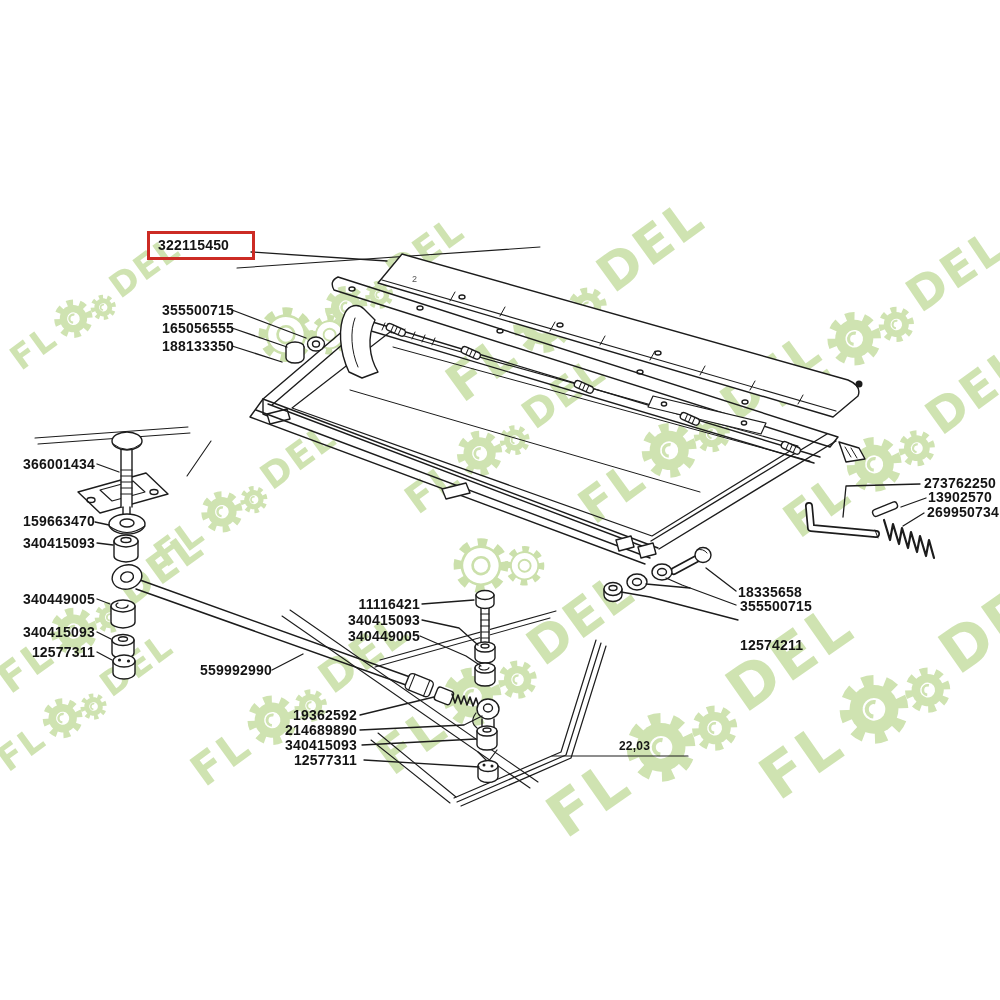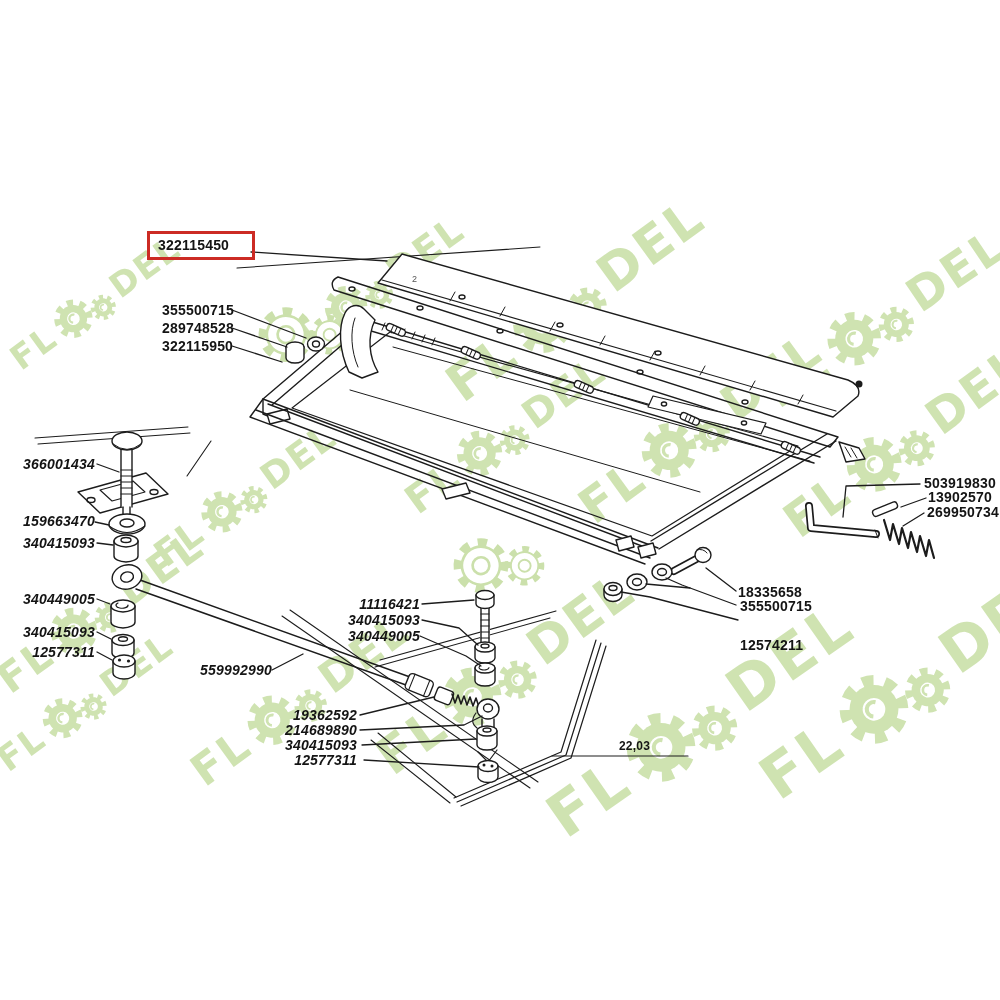--- a/index.html
+++ b/index.html
@@ -12,21 +12,21 @@
          letter-spacing:3px;line-height:1;}
   .wm svg{display:block;}
   .wm .gsmall{margin:30px 0 0 -16px;}
   .wmo{position:absolute;display:flex;color:#cbe0ab;z-index:1;pointer-events:none;}
   .wmo .gsmall{margin:24px 0 0 -14px;}
   
   #art{position:absolute;left:0;top:0;z-index:2;}
   
   .lbl{position:absolute;z-index:3;font-size:14px;font-weight:700;color:#141414;
        white-space:nowrap;line-height:15px;letter-spacing:.2px;}
-  .lbl.rt{text-align:left;font-style:italic;}
+  .lbl.rt{text-align:left;}
   #hlbox{position:absolute;left:147px;top:231px;width:94px;height:23px;z-index:3;
          border:3px solid #cc2b24;display:flex;align-items:center;padding-left:8px;}
   #refnote{font-size:12px;}
   #blademark{font-size:9px;font-weight:400;color:#555;}
 </style>
 </head>
 <body>
 
 <div id="canvas">
 
@@ -407,42 +407,42 @@
         <path d="M738,620 L650,597 L621,592"></path>
       </g>
     </g>
   </svg>
 
   <div id="hlbox">
     <span class="lbl" style="position:static">322115450</span>
   </div>
 
   <div class="lbl" style="left:162px;top:303px">355500715</div>
-  <div class="lbl" style="left:162px;top:321px">289748528</div>
-  <div class="lbl" style="left:162px;top:339px">322115950</div>
+  <div class="lbl" style="left:162px;top:321px">165056555</div>
+  <div class="lbl" style="left:162px;top:339px">188133350</div>
 
   <div class="lbl rt" style="right:905px;top:457px">366001434</div>
   <div class="lbl rt" style="right:905px;top:514px">159663470</div>
   <div class="lbl rt" style="right:905px;top:536px">340415093</div>
   <div class="lbl rt" style="right:905px;top:592px">340449005</div>
   <div class="lbl rt" style="right:905px;top:625px">340415093</div>
   <div class="lbl rt" style="right:905px;top:645px">12577311</div>
 
   <div class="lbl rt" style="right:728px;top:663px">559992990</div>
 
   <div class="lbl rt" style="right:580px;top:597px">11116421</div>
   <div class="lbl rt" style="right:580px;top:613px">340415093</div>
   <div class="lbl rt" style="right:580px;top:629px">340449005</div>
 
   <div class="lbl rt" style="right:643px;top:708px">19362592</div>
   <div class="lbl rt" style="right:643px;top:723px">214689890</div>
   <div class="lbl rt" style="right:643px;top:738px">340415093</div>
   <div class="lbl rt" style="right:643px;top:753px">12577311</div>
 
-  <div class="lbl" style="left:924px;top:476px">503919830</div>
+  <div class="lbl" style="left:924px;top:476px">273762250</div>
   <div class="lbl" style="left:928px;top:490px">13902570</div>
   <div class="lbl" style="left:927px;top:505px">269950734</div>
 
   <div class="lbl" style="left:738px;top:585px">18335658</div>
   <div class="lbl" style="left:740px;top:599px">355500715</div>
   <div class="lbl" style="left:740px;top:638px">12574211</div>
 
   <div class="lbl" id="refnote" style="left:619px;top:739px">22,03</div>
   <div class="lbl" id="blademark" style="left:412px;top:272px">2</div>
 

